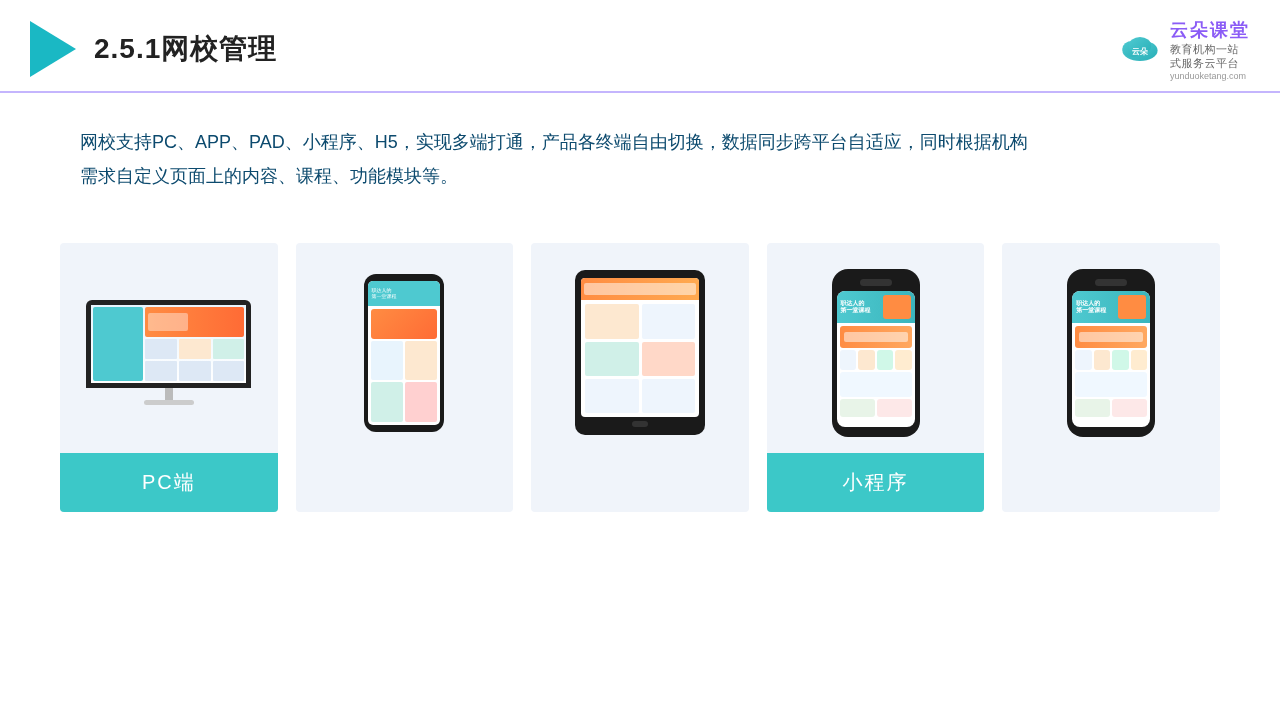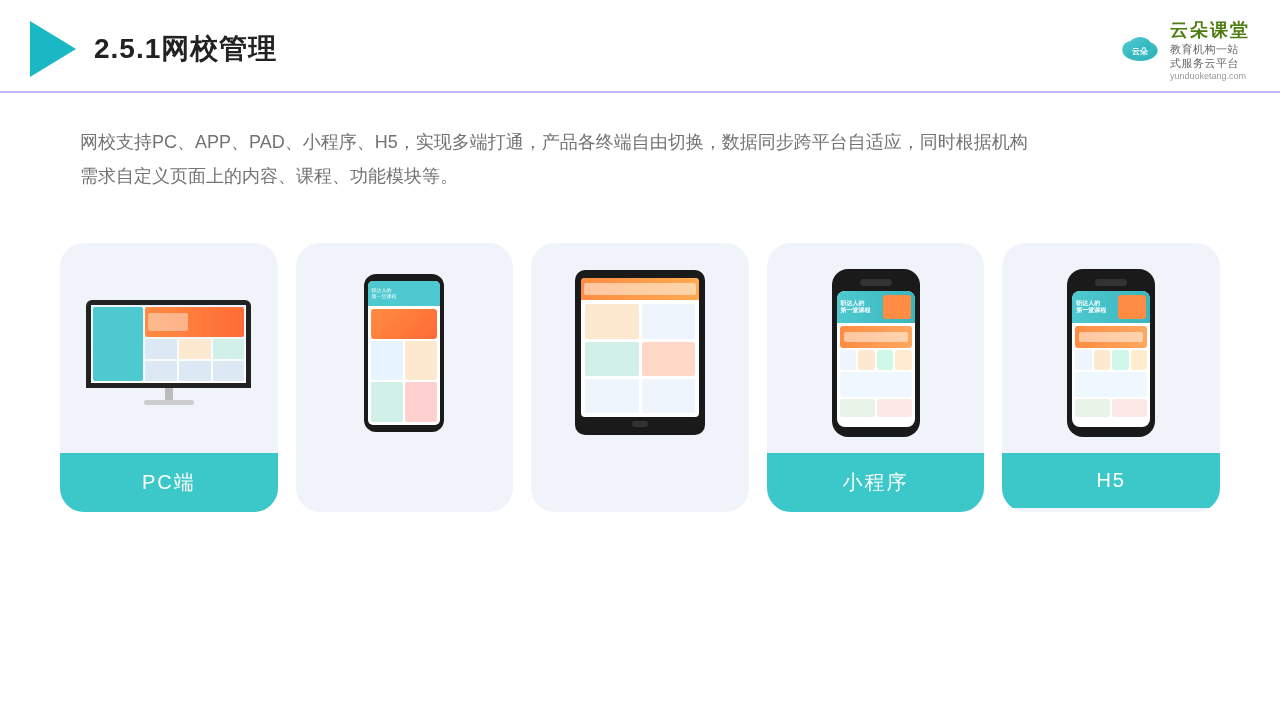--- a/index.html
+++ b/index.html
@@ -52,55 +52,55 @@
       width: 48px;
       height: 32px;
     }
     .brand-text {
       display: flex;
       flex-direction: column;
       align-items: flex-start;
     }
     .brand-name {
       font-size: 18px;
-      color: #4d7c0f;
+      color: #8b5cf6;
       font-weight: bold;
       letter-spacing: 2px;
     }
     .brand-sub {
       font-size: 11px;
       color: #666;
       letter-spacing: 0.5px;
       line-height: 1.3;
     }
     .brand-url {
       font-size: 9px;
       color: #999;
     }
 
     
     .description {
       padding: 32px 80px 0 80px;
       font-size: 18px;
-      color: #737373;
+      color: #0c4a6e;
       line-height: 1.9;
     }
 
     
     .cards-container {
       display: flex;
       justify-content: center;
       gap: 18px;
       padding: 40px 60px 0 60px;
       margin-top: 10px;
     }
 
     .device-card {
       background: #f0f4fa;
-      border-radius: 24px;
+      border-radius: 4px;
       width: 234px;
       display: flex;
       flex-direction: column;
       align-items: center;
       overflow: hidden;
     }
 
     .device-image-area {
       width: 100%;
       height: 210px;
@@ -588,16 +588,15 @@
               <div class="lp-content-block"></div>
               <div class="lp-bottom-row">
                 <div class="lp-bottom-block"></div>
                 <div class="lp-bottom-block"></div>
               </div>
             </div>
           </div>
         </div>
       </div>
     </div>
-    <div class="card-label">H5</div>
   </div>
 
 </div>
 
 </body></html>

